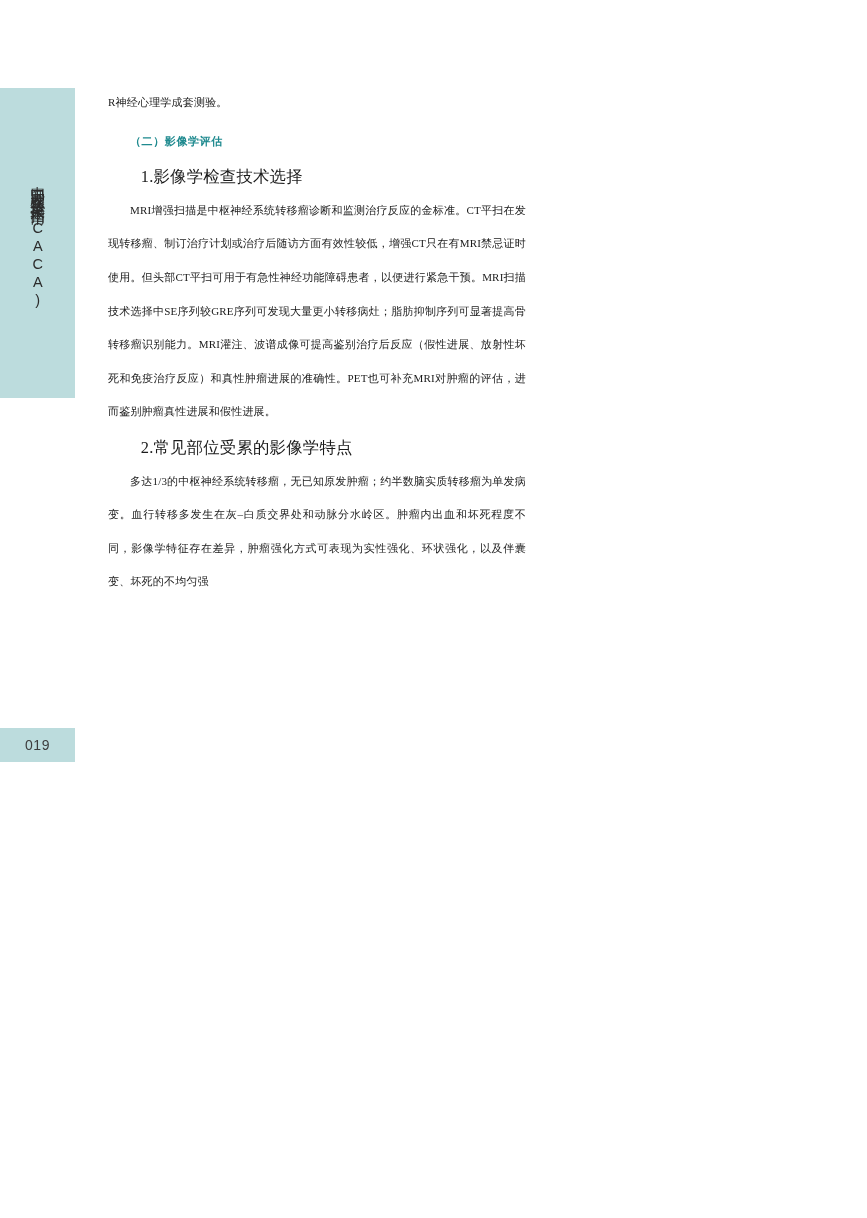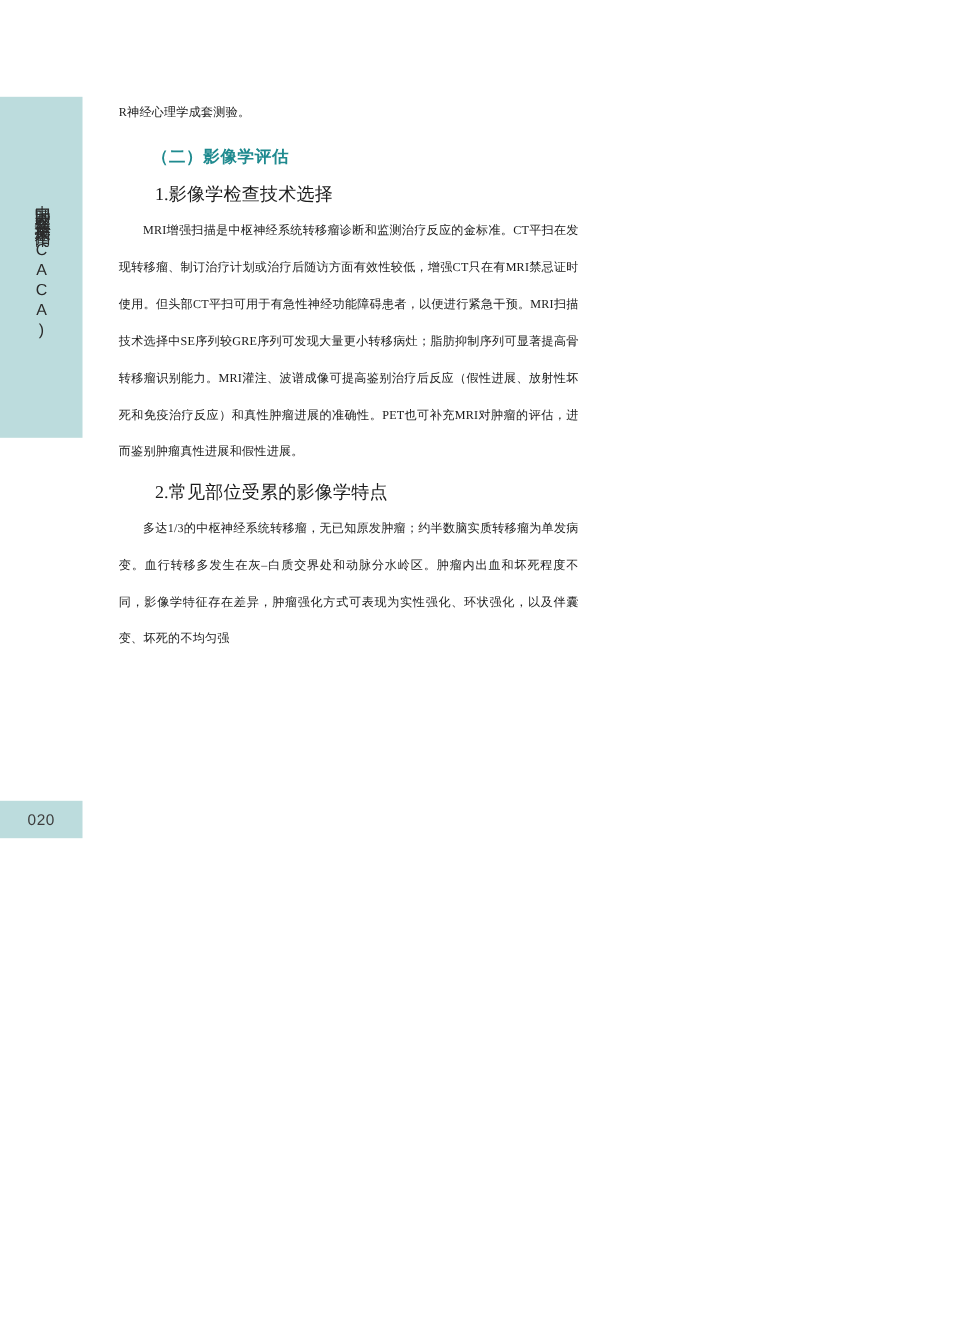--- a/index.html
+++ b/index.html
@@ -90,23 +90,23 @@
     color: #1b1b1b;
   }
 
   .indent { text-indent: 2em; }
 
   .heading-sec {
     margin-top: 6px;
     margin-bottom: 1px;
     text-indent: 2em;
     color: #1f8a8f;
-    font-family: Liberation Sans, sans-serif;
+    font-family: Liberation Mono, monospace;
     font-weight: bold;
-    font-size: 15px;
+    font-size: 11px;
     line-height: 33.6px;
     letter-spacing: 0.6px;
   }
 
   .subhead {
     text-indent: 2em;
     font-size: 16.4px;
     line-height: 33.6px;
   }
 
@@ -115,21 +115,21 @@
 </head>
 <body>
 
 <div class="page">
 
   <div class="side-tab">
     <div class="side-tab-text">中国肿瘤整合诊治技术指南(CACA)</div>
   </div>
 
   <div class="folio-box">
-    <div class="folio-num">020</div>
+    <div class="folio-num">019</div>
   </div>
 
   <div class="col">
 
     <p>R神经心理学成套测验。</p>
 
     <p class="heading-sec">（二）影像学评估</p>
 
     <p class="subhead">1.影像学检查技术选择</p>
 

